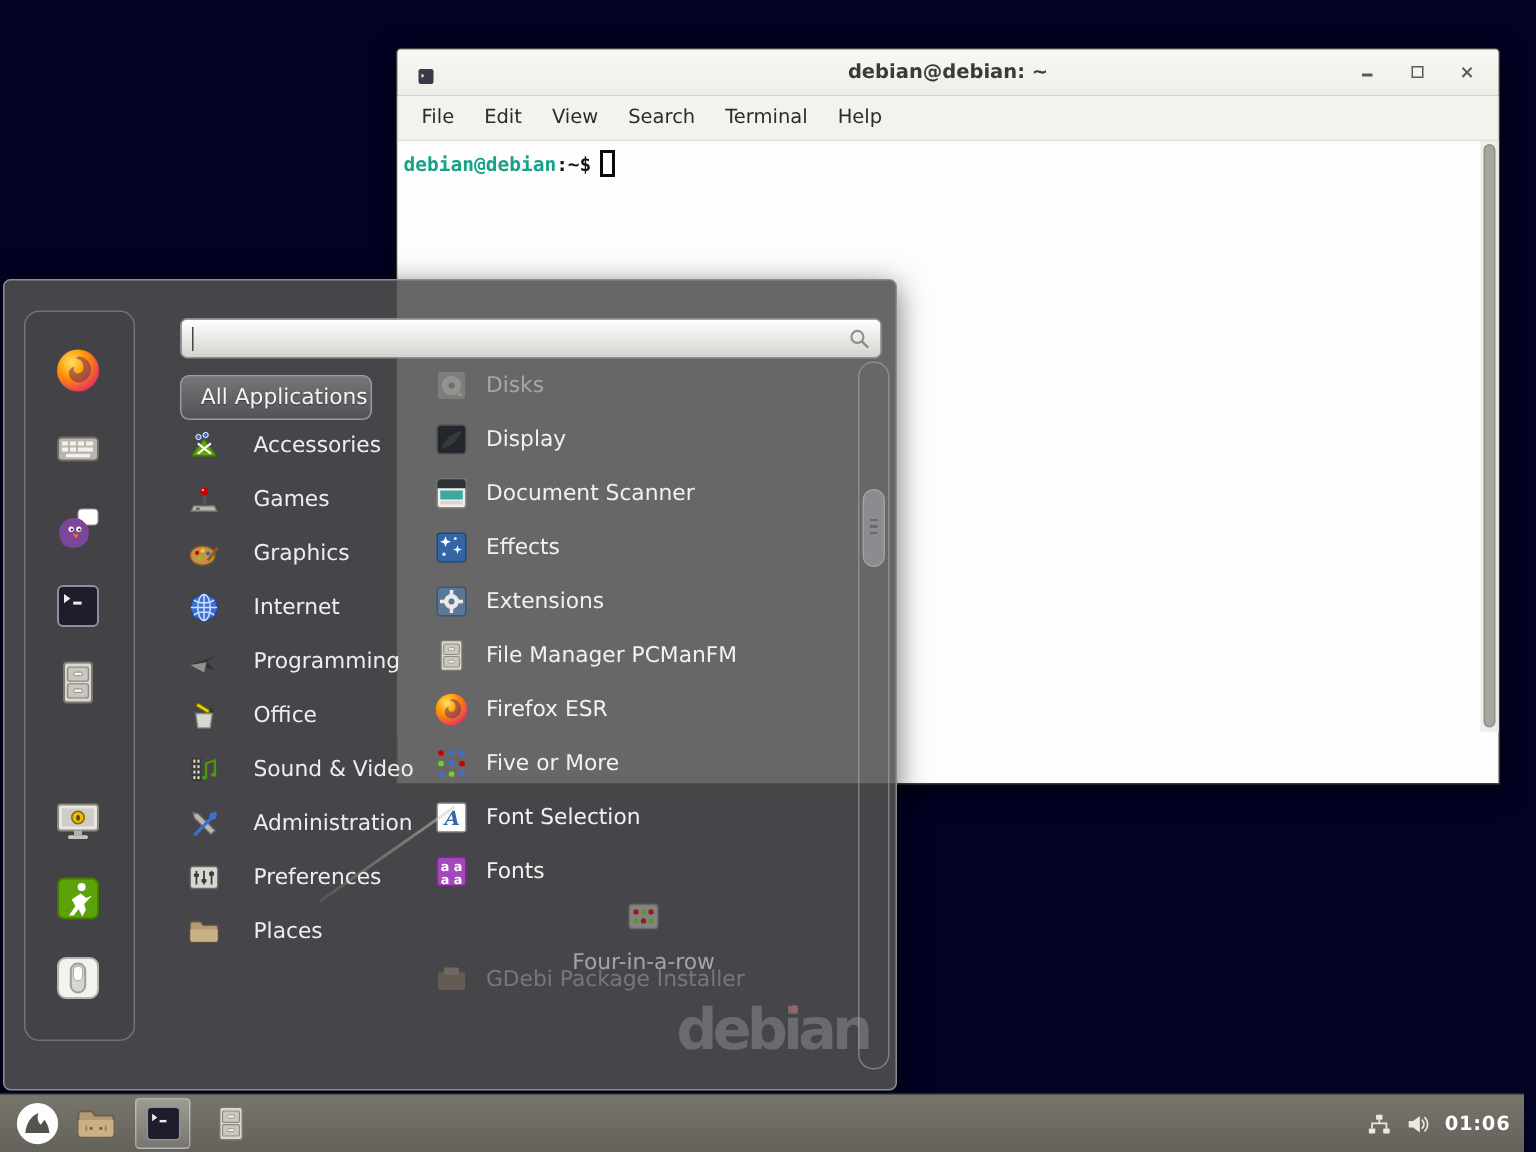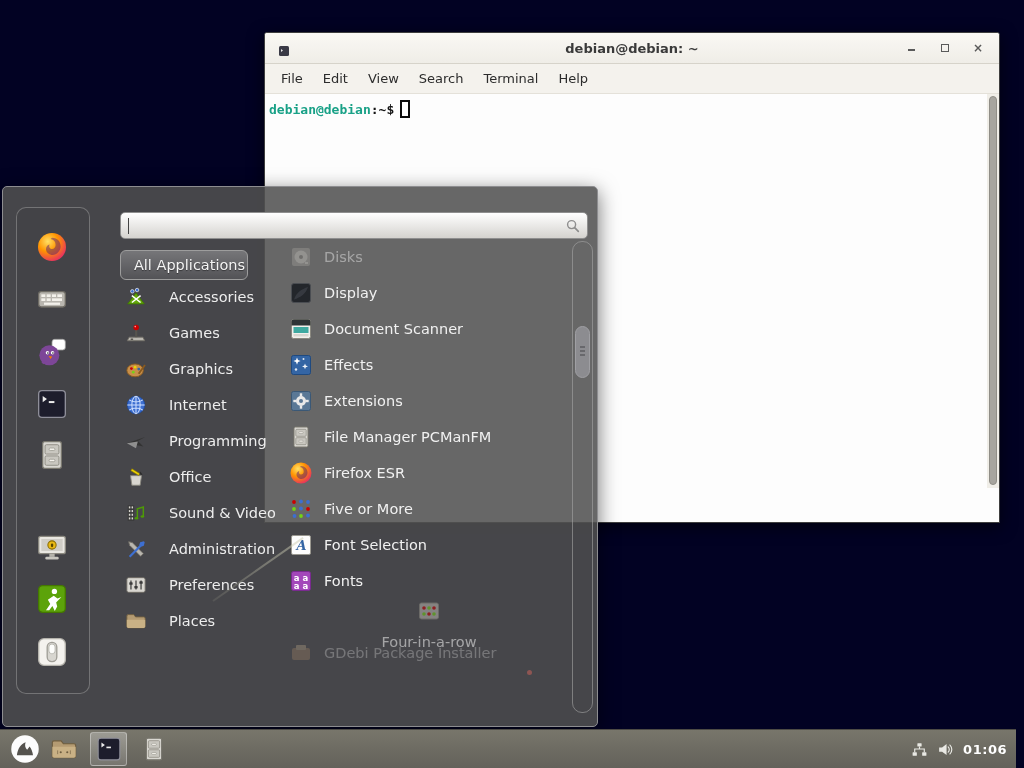--- a/index.html
+++ b/index.html
@@ -141,20 +141,21 @@
     </div>
   <div class="term-body">
     <span class="prompt"><span class="user">debian@debian</span><span class="rest">:~$</span><span class="cursor"></span></span>
     <div class="term-scrollbar">
       <div class="term-thumb"></div>
     </div>
   </div>
 </div>
 
 <div class="menu-window">
+  <div class="watermark">debian</div>
   <div class="watermark-dot"></div>
 
   <div class="fav-panel" id="fav-panel">
       <div class="fav-icon" style="top: 23px;">
         <svg viewBox="0 0 24 24">
           <circle cx="12" cy="12" r="10.5" fill="url(#fxg)"></circle>
           <path d="M12 5c4 0 6.5 3 6.5 6.5S15.5 18 12.5 18c-2.5 0-5-1.8-5-4.5 0-1.8 1.2-3 2.7-3.4-.9 2 .4 3.4 1.8 3.4 1.6 0 2.7-1.3 2.7-3C14.7 8 13.5 6.3 11 6z" fill="#5a1e6e" opacity=".5"></path>
         </svg>
       </div>
       <div class="fav-icon" style="top: 75px;">

